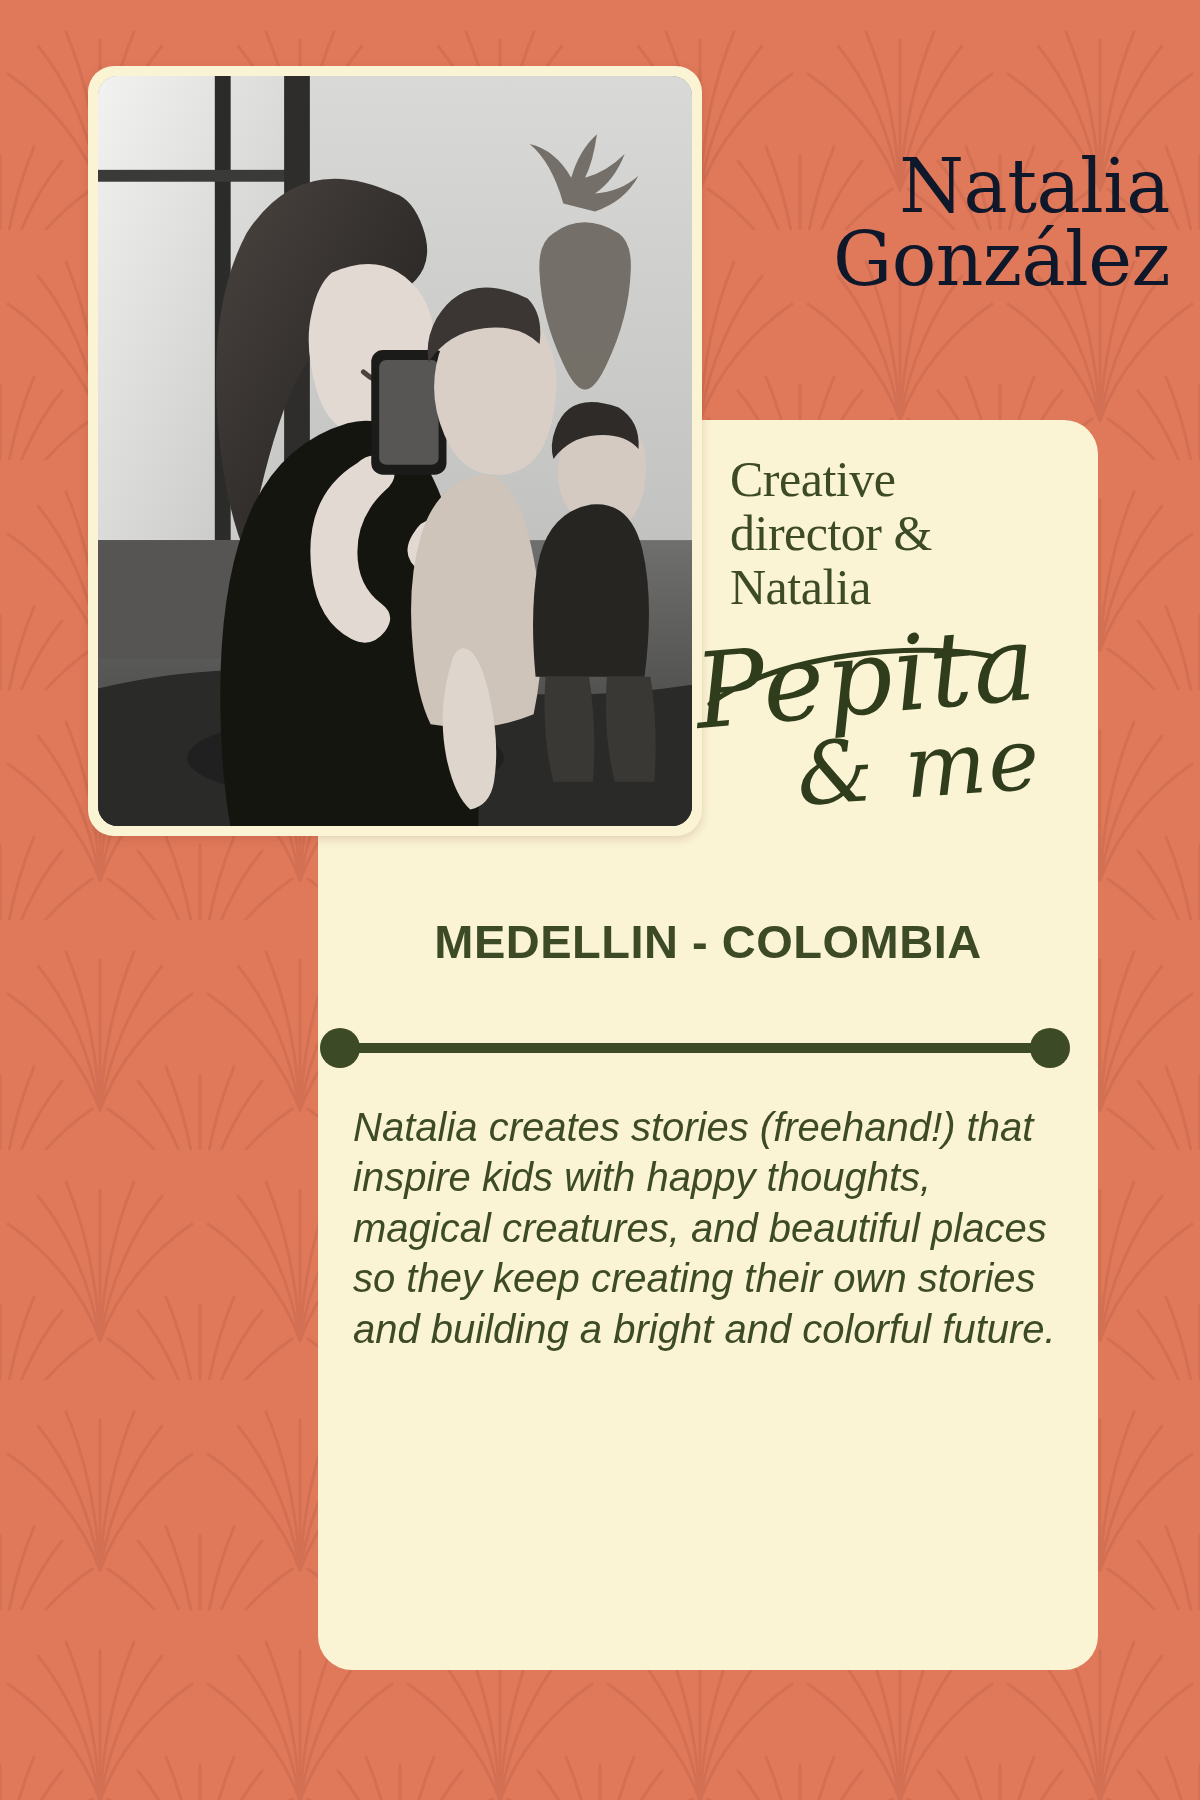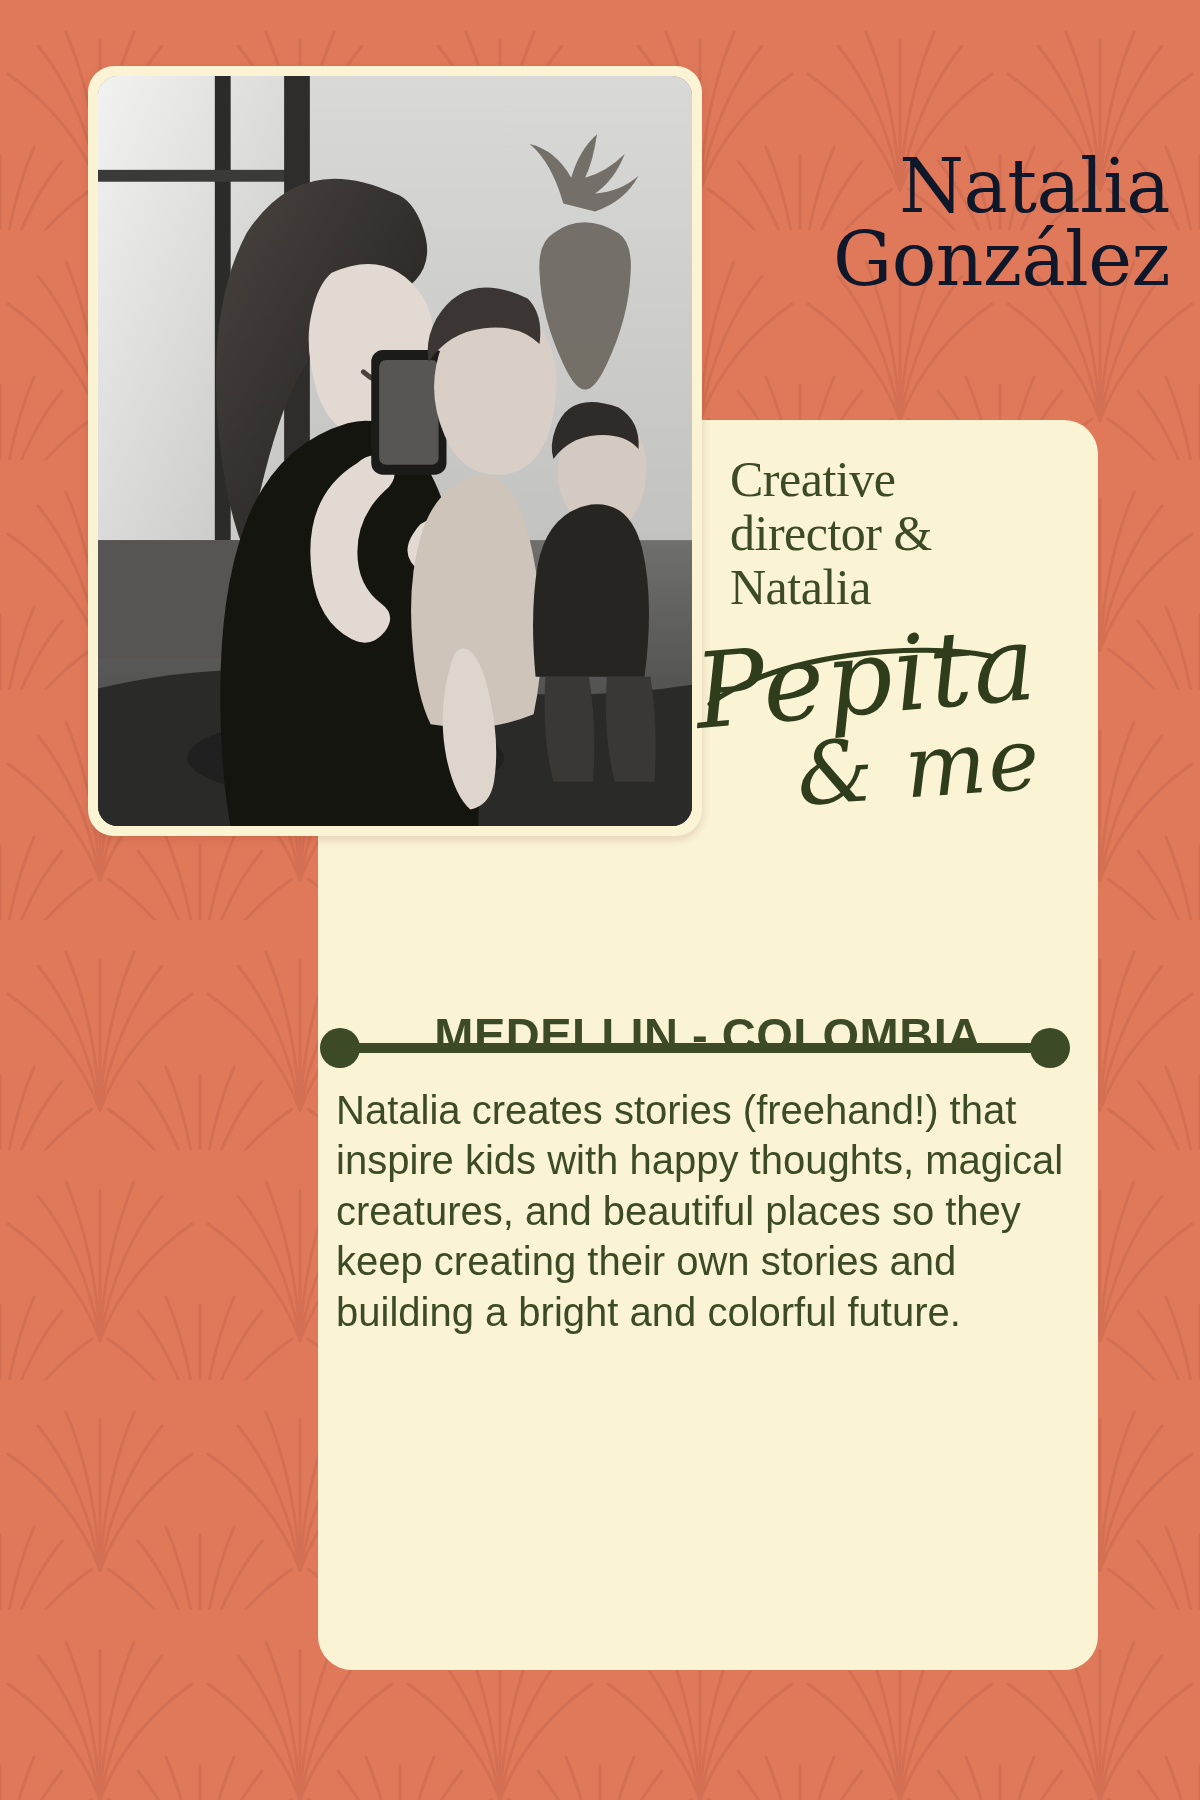--- a/index.html
+++ b/index.html
@@ -132,21 +132,21 @@
     top: -6px;
     width: 400px;
     height: 200px;
     pointer-events: none;
   }
 
   
   .location {
     position: absolute;
     left: 318px;
-    top: 1007px;
+    top: 914px;
     width: 780px;
     text-align: center;
     color: #3C4A25;
     font-family: "Liberation Sans", sans-serif;
     font-weight: bold;
     font-size: 47px;
     letter-spacing: 0.5px;
   }
 
   
@@ -181,21 +181,22 @@
     position: absolute;
     left: 336px;
     top: 1085px;
     width: 740px;
     color: #3C4A25;
     font-family: "Liberation Sans", sans-serif;
     font-size: 40px;
     line-height: 1.26;
   }
   .body-copy p {
-    margin: 0;
+    margin: 17px;
+    font-style: italic;
   }
   .body-copy p + p { margin-top: 4px; }
 </style>
 </head>
 <body>
 
 <div class="poster">
 
   <svg class="bg-pattern" viewBox="0 0 1200 1800" preserveAspectRatio="none" aria-hidden="true">
     <defs>

